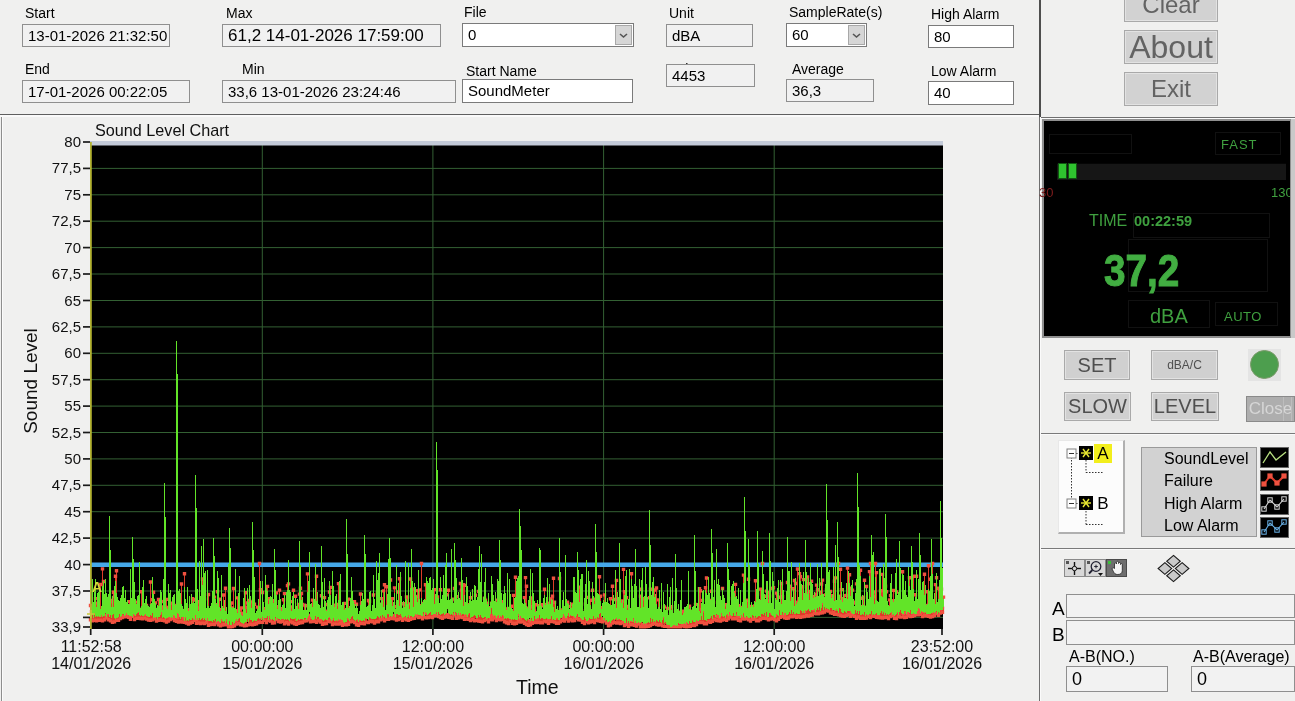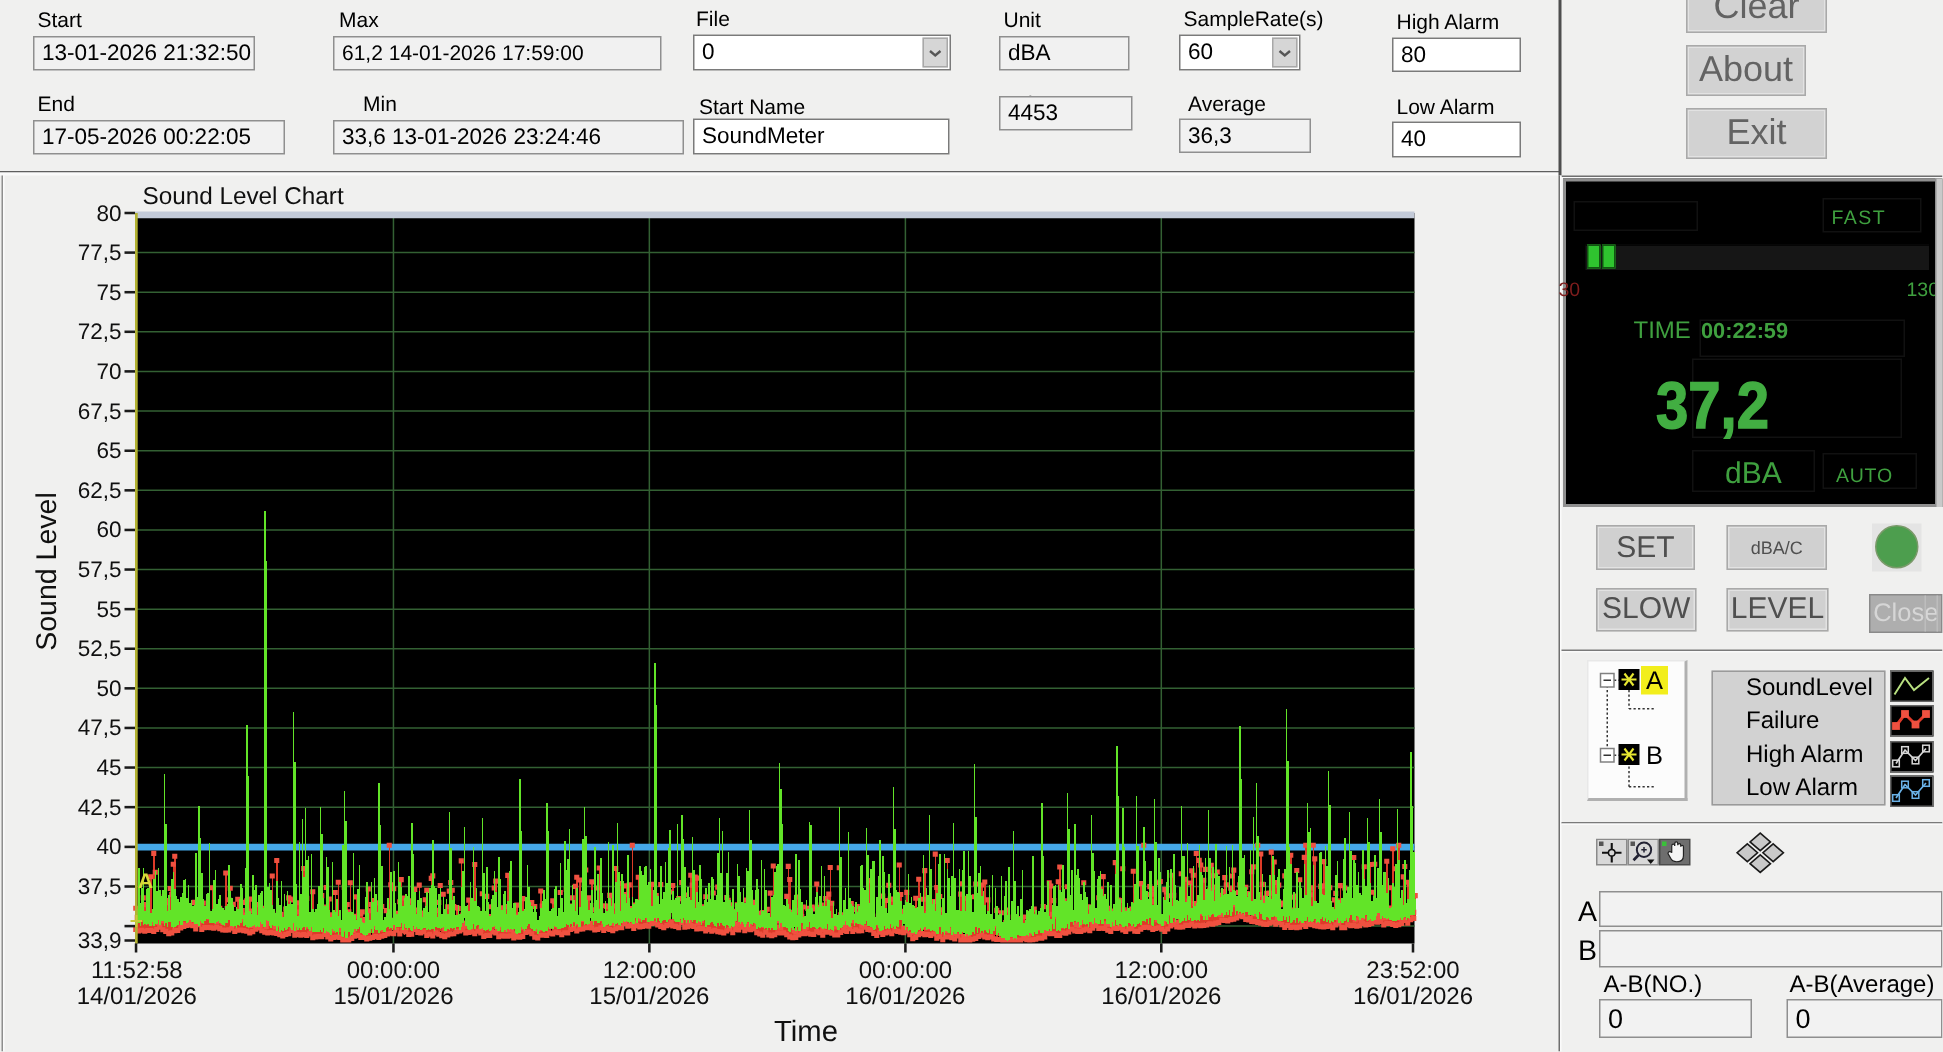--- a/index.html
+++ b/index.html
@@ -1,18 +1,18 @@
 <!DOCTYPE html>
 <html><head><meta charset="utf-8"><style>html,body{margin:0;padding:0}body{width:1295px;height:701px;position:relative;overflow:hidden;background:#f0f0ef;font-family:"Liberation Sans",sans-serif;}*{font-family:"Liberation Sans",sans-serif;}</style></head><body>
 <div style="position:absolute;left:25px;top:5px;font-size:14px;color:#000;white-space:nowrap">Start</div>
 <div style="position:absolute;left:22px;top:24px;width:148px;height:23px;background:#f1f1f1;border:1px solid #8f8f8f;box-sizing:border-box;font-size:15px;line-height:21px;padding-left:5px;color:#000;overflow:hidden">13-01-2026 21:32:50</div>
 <div style="position:absolute;left:25px;top:61px;font-size:14px;color:#000;white-space:nowrap">End</div>
-<div style="position:absolute;left:22px;top:80px;width:168px;height:23px;background:#f1f1f1;border:1px solid #8f8f8f;box-sizing:border-box;font-size:15px;line-height:21px;padding-left:5px;color:#000;overflow:hidden">17-05-2026 00:22:05</div>
+<div style="position:absolute;left:22px;top:80px;width:168px;height:23px;background:#f1f1f1;border:1px solid #8f8f8f;box-sizing:border-box;font-size:15px;line-height:21px;padding-left:5px;color:#000;overflow:hidden">17-01-2026 00:22:05</div>
 <div style="position:absolute;left:226px;top:5px;font-size:14px;color:#000;white-space:nowrap">Max</div>
-<div style="position:absolute;left:222px;top:24px;width:219px;height:23px;background:#f1f1f1;border:1px solid #8f8f8f;box-sizing:border-box;font-size:14px;line-height:21px;padding-left:5px;color:#000;overflow:hidden">61,2 14-01-2026 17:59:00</div>
+<div style="position:absolute;left:222px;top:24px;width:219px;height:23px;background:#f1f1f1;border:1px solid #8f8f8f;box-sizing:border-box;font-size:17px;line-height:21px;padding-left:5px;color:#000;overflow:hidden">61,2 14-01-2026 17:59:00</div>
 <div style="position:absolute;left:242px;top:61px;font-size:14px;color:#000;white-space:nowrap">Min</div>
 <div style="position:absolute;left:222px;top:80px;width:234px;height:23px;background:#f1f1f1;border:1px solid #8f8f8f;box-sizing:border-box;font-size:15px;line-height:21px;padding-left:5px;color:#000;overflow:hidden">33,6 13-01-2026 23:24:46</div>
 <div style="position:absolute;left:464px;top:4px;font-size:14px;color:#000;white-space:nowrap">File</div>
 <div style="position:absolute;left:462px;top:23px;width:172px;height:24px;background:#fff;border:1px solid #7a7a7a;box-sizing:border-box;font-size:15px;line-height:22px;padding-left:5px;color:#000">0<div style="position:absolute;right:1px;top:1px;bottom:1px;width:17px;background:#d6d6d6;border:1px solid #a8a8a8;box-sizing:border-box"><svg width="15" height="20" viewBox="0 0 15 20">
         <path d="M4 8.0 L7.5 11.0 L11 8.0" stroke="#555" stroke-width="1.6" fill="none"></path>
       </svg></div></div>
 <div style="position:absolute;left:466px;top:63px;font-size:14px;color:#000;white-space:nowrap">Start Name</div>
 <div style="position:absolute;left:462px;top:79px;width:171px;height:24px;background:#ffffff;border:1px solid #7a7a7a;box-sizing:border-box;font-size:15px;line-height:22px;padding-left:5px;color:#000;overflow:hidden">SoundMeter</div>
 <div style="position:absolute;left:669px;top:5px;font-size:14px;color:#000;white-space:nowrap">Unit</div>
 <div style="position:absolute;left:666px;top:24px;width:87px;height:23px;background:#f1f1f1;border:1px solid #8f8f8f;box-sizing:border-box;font-size:15px;line-height:21px;padding-left:5px;color:#000;overflow:hidden">dBA</div>
@@ -31,21 +31,21 @@
 <div style="position:absolute;left:0;top:114px;width:1040px;height:1px;background:#5f5f5f"></div>
 <div style="position:absolute;left:0;top:115px;width:1040px;height:2px;background:#fafafa"></div>
 <div style="position:absolute;left:1039px;top:0;width:2px;height:117px;background:#4e4e4e"></div>
 <div style="position:absolute;left:1041px;top:117px;width:254px;height:1px;background:#6f6f6f"></div>
 <div style="position:absolute;left:1041px;top:118px;width:254px;height:1px;background:#fafafa"></div>
 <div style="position:absolute;left:1039px;top:117px;width:1px;height:584px;background:#6f6f6f"></div>
 <div style="position:absolute;left:1040px;top:117px;width:1px;height:584px;background:#fbfbfb"></div>
 <div style="position:absolute;left:1px;top:117px;width:1px;height:584px;background:#8e8e8e"></div>
 <div style="position:absolute;left:2px;top:117px;width:1px;height:584px;background:#fbfbfb"></div>
 <div style="position:absolute;left:1124px;top:-12px;width:94px;height:34px;background:#d2d2d2;border:1px solid #a9a9a9;box-sizing:border-box;box-shadow:inset 0 0 0 1px #e2e2e2;text-align:center;font-size:24px;line-height:32px;color:#636363">Clear</div>
-<div style="position:absolute;left:1124px;top:30px;width:80px;height:34px;background:#d2d2d2;border:1px solid #a9a9a9;box-sizing:border-box;box-shadow:inset 0 0 0 1px #e2e2e2;text-align:center;font-size:24px;line-height:32px;color:#636363">About</div>
+<div style="position:absolute;left:1124px;top:30px;width:94px;height:34px;background:#d2d2d2;border:1px solid #a9a9a9;box-sizing:border-box;box-shadow:inset 0 0 0 1px #e2e2e2;text-align:center;font-size:32px;line-height:32px;color:#636363">About</div>
 <div style="position:absolute;left:1124px;top:72px;width:94px;height:34px;background:#d2d2d2;border:1px solid #a9a9a9;box-sizing:border-box;box-shadow:inset 0 0 0 1px #e2e2e2;text-align:center;font-size:24px;line-height:32px;color:#636363">Exit</div>
 <svg width="1043" height="701" viewBox="0 0 1043 701" style="position:absolute;left:0;top:0">
 <text x="95" y="136" font-size="16.2" fill="#101010">Sound Level Chart</text>
 <rect x="90" y="142" width="853" height="487" fill="#000000"></rect>
 <g stroke="#336033" stroke-width="1">
       <line x1="90" y1="168.4" x2="943" y2="168.4"></line>
       <line x1="90" y1="194.8" x2="943" y2="194.8"></line>
       <line x1="90" y1="221.2" x2="943" y2="221.2"></line>
       <line x1="90" y1="247.6" x2="943" y2="247.6"></line>
       <line x1="90" y1="274.0" x2="943" y2="274.0"></line>

